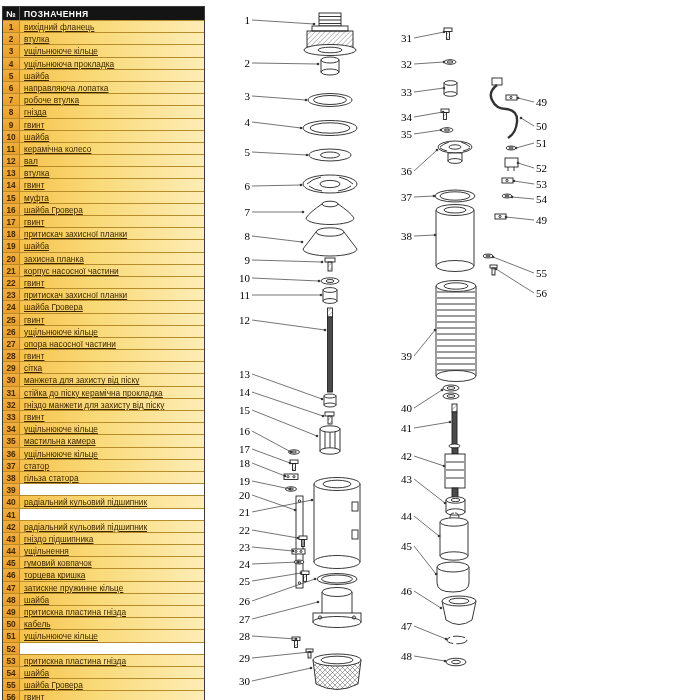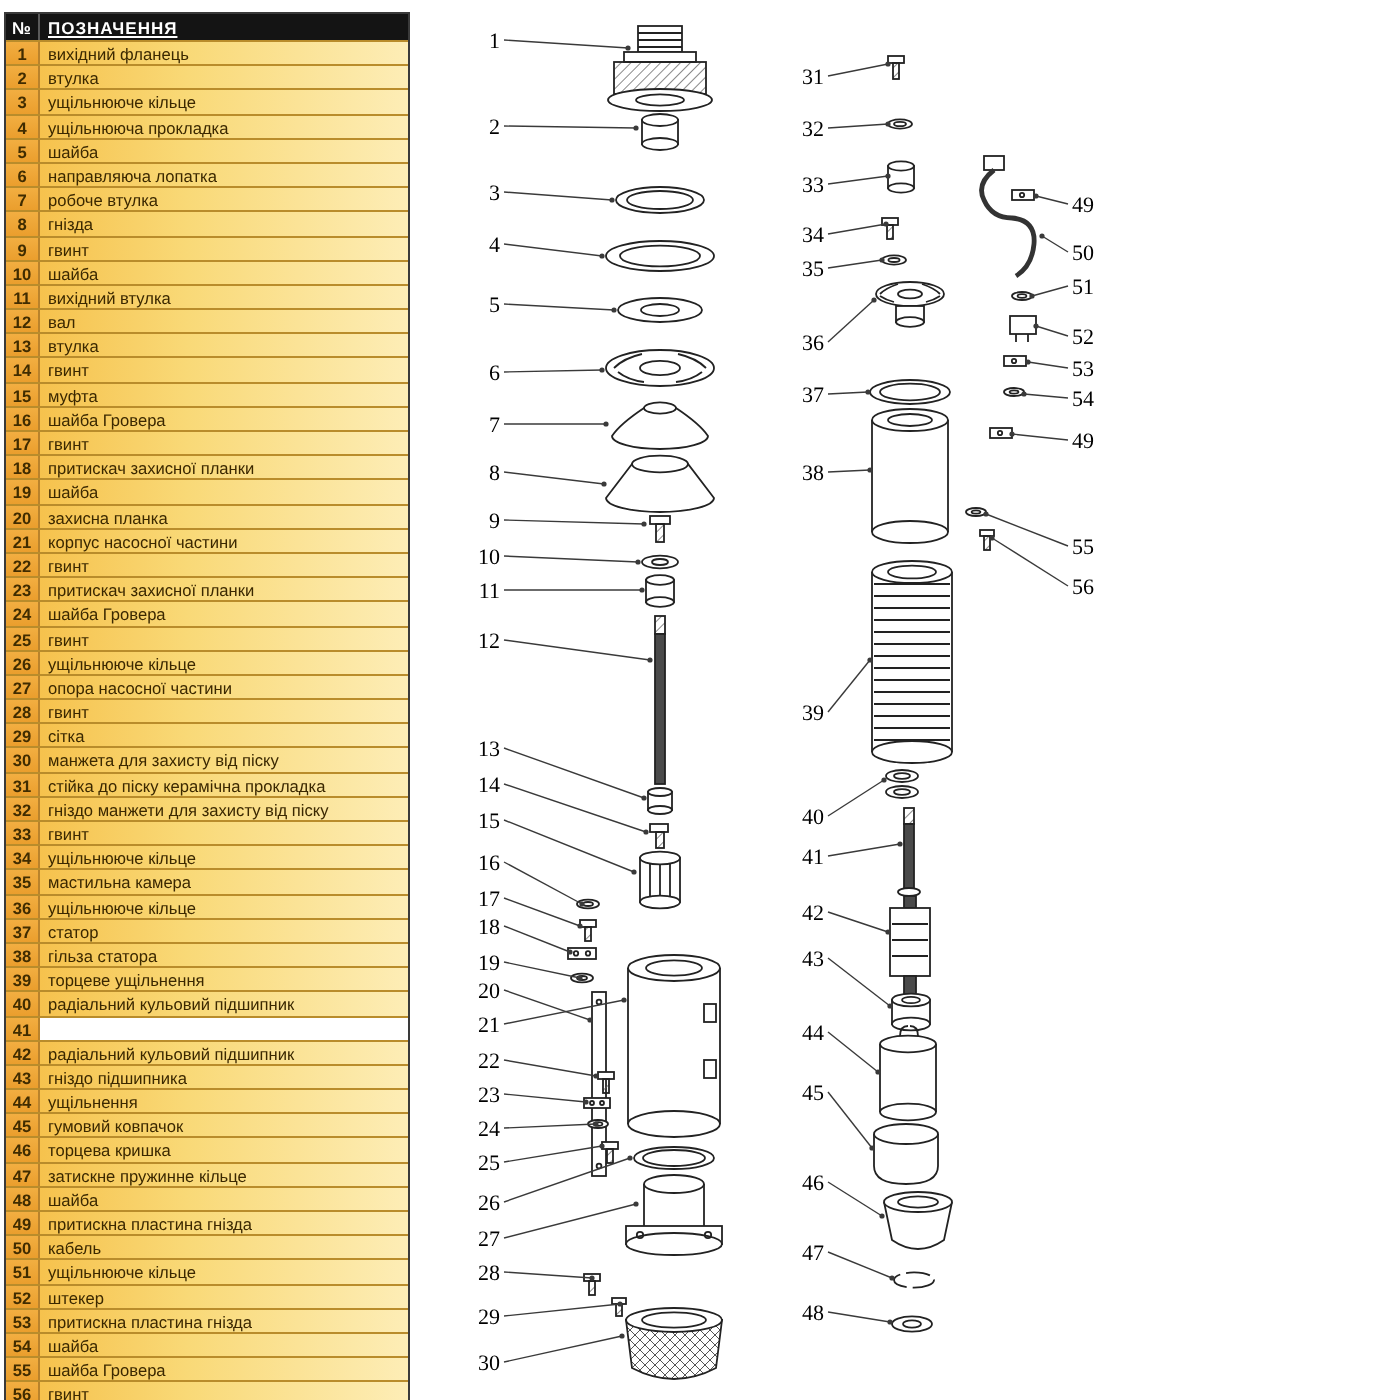--- a/index.html
+++ b/index.html
@@ -24,36 +24,36 @@
   .parts-table {
     position:absolute; left:2px; top:6px; width:203px;
     border:1px solid #3a3a3a; background:#fff; z-index:2;
   }
   .thead {
     display:flex; height:13px;
     background:#141414; color:#fff;
     font-size:8.5px; font-weight:bold; letter-spacing:.5px;
   }
   .th-num { width:17px; display:flex; align-items:center; justify-content:center; border-right:1px solid #5a5a5a; }
-  .th-name { flex:1; display:flex; align-items:center; padding-left:4px;text-decoration:underline; }
+  .th-name { flex:1; display:flex; align-items:center; padding-left:4px; }
   .trow {
     display:flex; height:12.2px;
     font-size:8.3px; color:#3b2800;
     border-top:1px solid #b98c2b;
   }
   .cell-num {
     width:17px; flex:none; text-align:center; line-height:12px;
     background:linear-gradient(180deg,#f2ae41,#ea9e2d);
     border-right:1px solid #b9822b;
     font-weight:bold; color:#402c00;
   }
   .cell-name {
     flex:1; padding-left:4px; line-height:12px;
     background:linear-gradient(90deg,#f6c24d,#f9d977 40%,#fdedb6);
-    white-space:nowrap; overflow:hidden;
+    white-space:nowrap; overflow:hidden;text-decoration:underline;
   }
 </style>
 </head>
 <body>
 
 <div class="stage">
 
   <svg id="diagram" width="700" height="700" viewBox="0 0 700 700" xmlns="http://www.w3.org/2000/svg">
     <defs>
       <pattern id="hatch" width="3.5" height="3.5" patternUnits="userSpaceOnUse" patternTransform="rotate(45)">
@@ -586,21 +586,21 @@
         <div class="trow">
           <div class="cell-num">9</div>
           <div class="cell-name">гвинт</div>
         </div>
         <div class="trow">
           <div class="cell-num">10</div>
           <div class="cell-name">шайба</div>
         </div>
         <div class="trow">
           <div class="cell-num">11</div>
-          <div class="cell-name">вихідний втулка</div>
+          <div class="cell-name">керамічна колесо</div>
         </div>
         <div class="trow">
           <div class="cell-num">12</div>
           <div class="cell-name">вал</div>
         </div>
         <div class="trow">
           <div class="cell-num">13</div>
           <div class="cell-name">втулка</div>
         </div>
         <div class="trow">
@@ -698,21 +698,20 @@
         <div class="trow">
           <div class="cell-num">37</div>
           <div class="cell-name">статор</div>
         </div>
         <div class="trow">
           <div class="cell-num">38</div>
           <div class="cell-name">гільза статора</div>
         </div>
         <div class="trow">
           <div class="cell-num">39</div>
-          <div class="cell-name">торцеве ущільнення</div>
         </div>
         <div class="trow">
           <div class="cell-num">40</div>
           <div class="cell-name">радіальний кульовий підшипник</div>
         </div>
         <div class="trow">
           <div class="cell-num">41</div>
         </div>
         <div class="trow">
           <div class="cell-num">42</div>
@@ -749,21 +748,20 @@
         <div class="trow">
           <div class="cell-num">50</div>
           <div class="cell-name">кабель</div>
         </div>
         <div class="trow">
           <div class="cell-num">51</div>
           <div class="cell-name">ущільнююче кільце</div>
         </div>
         <div class="trow">
           <div class="cell-num">52</div>
-          <div class="cell-name">штекер</div>
         </div>
         <div class="trow">
           <div class="cell-num">53</div>
           <div class="cell-name">притискна пластина гнізда</div>
         </div>
         <div class="trow">
           <div class="cell-num">54</div>
           <div class="cell-name">шайба</div>
         </div>
         <div class="trow">

